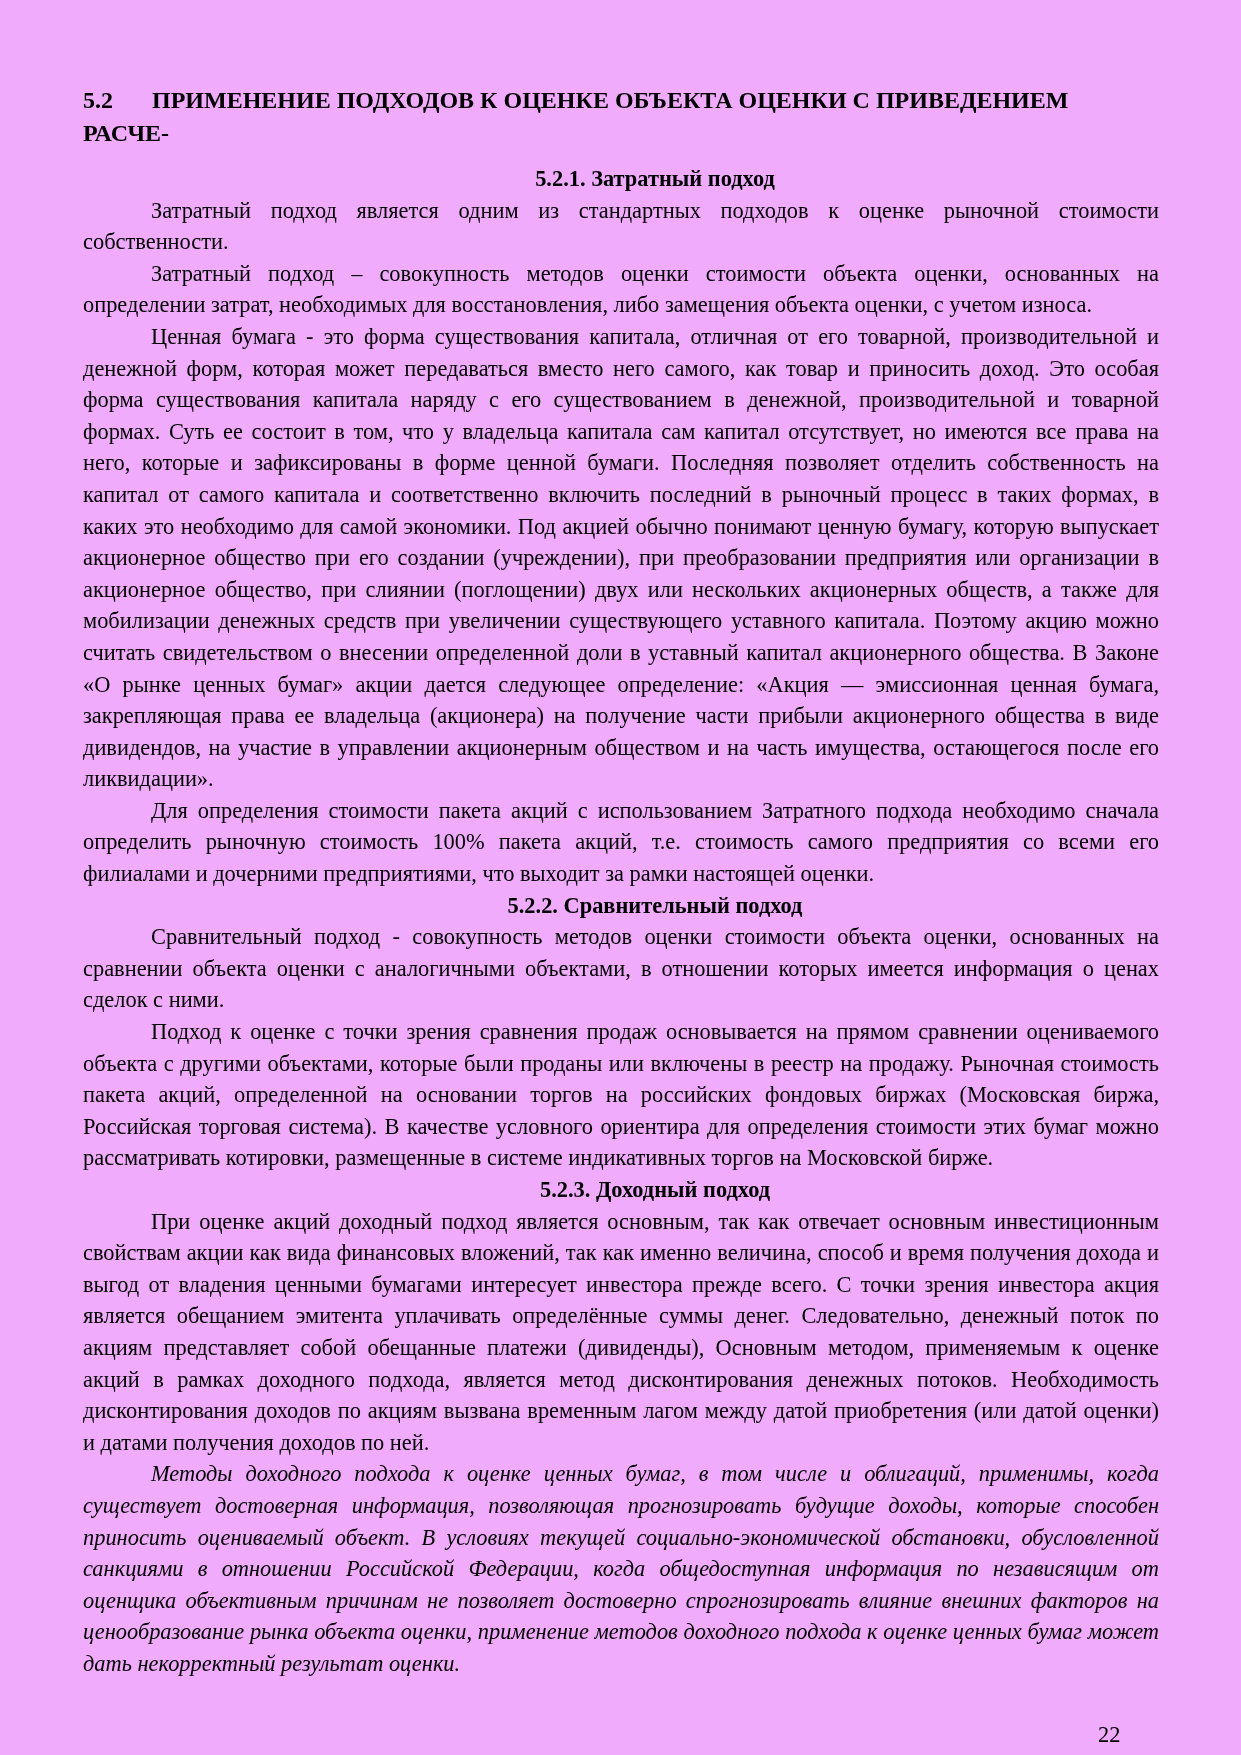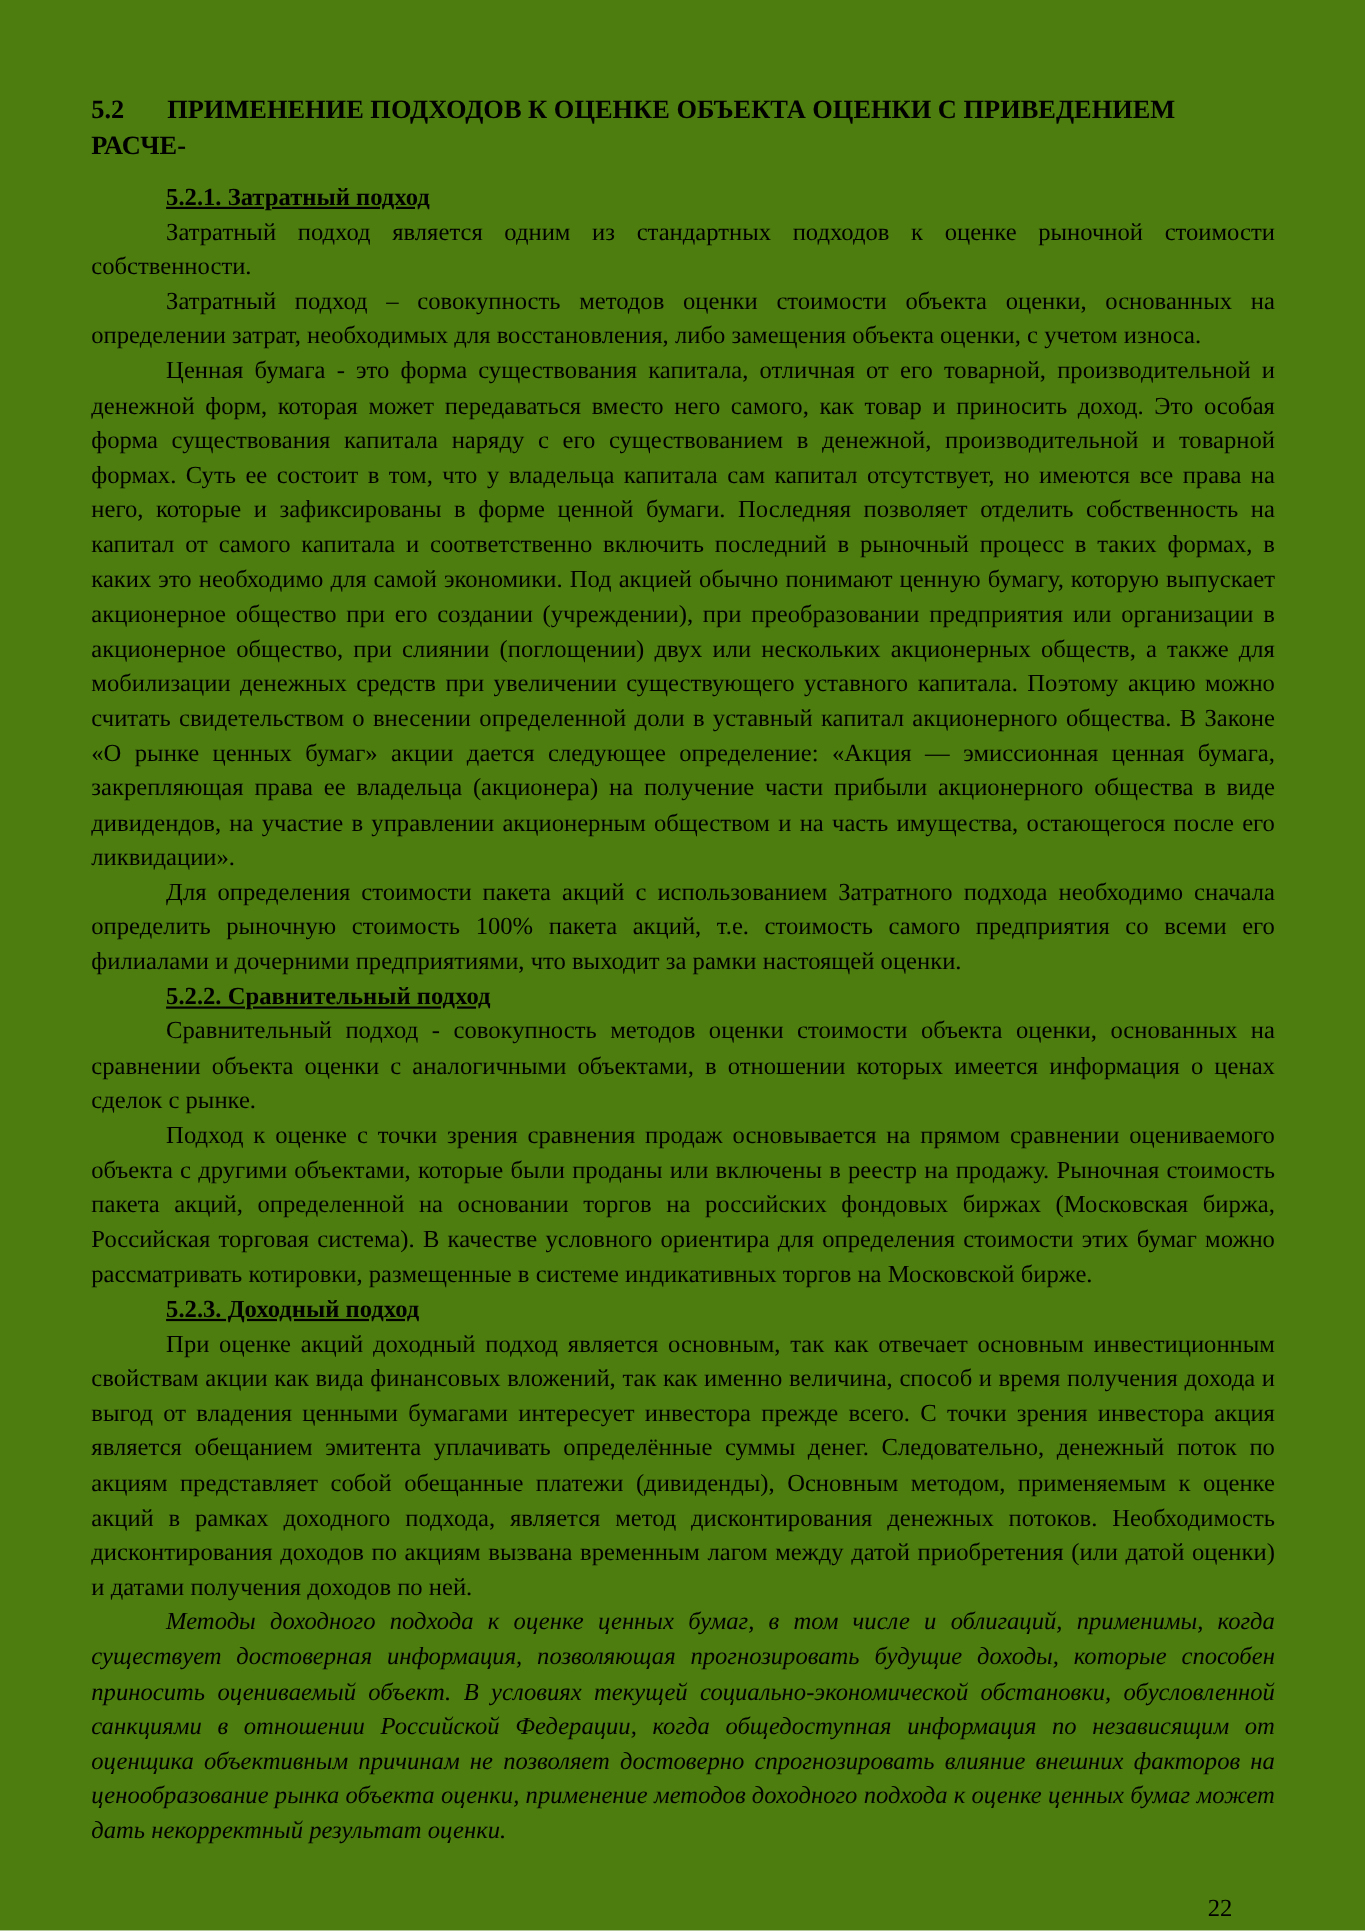--- a/index.html
+++ b/index.html
@@ -4,21 +4,21 @@
 <style>
   html, body {
     margin: 0;
     padding: 0;
     background: #ffffff;
   }
   .page {
     position: relative;
     width: 1241px;
     height: 1755px;
-    background: #4d7c0f;
+    background: #f0abfc;
     font-family: "Liberation Serif", serif;
     color: #000000;
     overflow: hidden;
   }
   .content-area {
     position: absolute;
     left: 83px;
     top: 84px;
     width: 1076px;
   }
@@ -38,22 +38,21 @@
     line-height: 31.6px;
     text-align: justify;
   }
   .doc-body p {
     margin: 0;
     padding: 0;
     text-indent: 68px;
   }
   .doc-body p.heading {
     font-weight: bold;
-    text-decoration: underline;
-    text-align: left;
+    text-align: center;
   }
   .doc-body p.italic {
     font-style: italic;
   }
   .page-number {
     position: absolute;
     left: 1098px;
     top: 1719px;
     font-size: 22.4px;
     line-height: 31.6px;
@@ -67,21 +66,21 @@
     <div class="doc-title">
       <div><span class="title-num">5.2</span><span>ПРИМЕНЕНИЕ ПОДХОДОВ К ОЦЕНКЕ ОБЪЕКТА ОЦЕНКИ С ПРИВЕДЕНИЕМ РАСЧЕ-</span></div>
     </div>
     <div class="doc-body">
         <p class="heading">5.2.1. Затратный подход</p>
         <p class="normal">Затратный подход является одним из стандартных подходов к оценке рыночной стоимости собственности.</p>
         <p class="normal">Затратный подход – совокупность методов оценки стоимости объекта оценки, основанных на определении затрат, необходимых для восстановления, либо замещения объекта оценки, с учетом износа.</p>
         <p class="normal">Ценная бумага - это форма существования капитала, отличная от его товарной, производительной и денежной форм, которая может передаваться вместо него самого, как товар и приносить доход. Это особая форма существования капитала наряду с его существованием в денежной, производительной и товарной формах. Суть ее состоит в том, что у владельца капитала сам капитал отсутствует, но имеются все права на него, которые и зафиксированы в форме ценной бумаги. Последняя позволяет отделить собственность на капитал от самого капитала и соответственно включить последний в рыночный процесс в таких формах, в каких это необходимо для самой экономики. Под акцией обычно понимают ценную бумагу, которую выпускает акционерное общество при его создании (учреждении), при преобразовании предприятия или организации в акционерное общество, при слиянии (поглощении) двух или нескольких акционерных обществ, а также для мобилизации денежных средств при увеличении существующего уставного капитала. Поэтому акцию можно считать свидетельством о внесении определенной доли в уставный капитал акционерного общества. В Законе «О рынке ценных бумаг» акции дается следующее определение: «Акция — эмиссионная ценная бумага, закрепляющая права ее владельца (акционера) на получение части прибыли акционерного общества в виде дивидендов, на участие в управлении акционерным обществом и на часть имущества, остающегося после его ликвидации».</p>
         <p class="normal">Для определения стоимости пакета акций с использованием Затратного подхода необходимо сначала определить рыночную стоимость 100% пакета акций, т.е. стоимость самого предприятия со всеми его филиалами и дочерними предприятиями, что выходит за рамки настоящей оценки.</p>
         <p class="heading">5.2.2. Сравнительный подход</p>
-        <p class="normal">Сравнительный подход - совокупность методов оценки стоимости объекта оценки, основанных на сравнении объекта оценки с аналогичными объектами, в отношении которых имеется информация о ценах сделок с рынке.</p>
+        <p class="normal">Сравнительный подход - совокупность методов оценки стоимости объекта оценки, основанных на сравнении объекта оценки с аналогичными объектами, в отношении которых имеется информация о ценах сделок с ними.</p>
         <p class="normal">Подход к оценке с точки зрения сравнения продаж основывается на прямом сравнении оцениваемого объекта с другими объектами, которые были проданы или включены в реестр на продажу. Рыночная стоимость пакета акций, определенной на основании торгов на российских фондовых биржах (Московская биржа, Российская торговая система). В качестве условного ориентира для определения стоимости этих бумаг можно рассматривать котировки, размещенные в системе индикативных торгов на Московской бирже.</p>
         <p class="heading">5.2.3. Доходный подход</p>
         <p class="normal">При оценке акций доходный подход является основным, так как отвечает основным инвестиционным свойствам акции как вида финансовых вложений, так как именно величина, способ и время получения дохода и выгод от владения ценными бумагами интересует инвестора прежде всего. С точки зрения инвестора акция является обещанием эмитента уплачивать определённые суммы денег. Следовательно, денежный поток по акциям представляет собой обещанные платежи (дивиденды), Основным методом, применяемым к оценке акций в рамках доходного подхода, является метод дисконтирования денежных потоков. Необходимость дисконтирования доходов по акциям вызвана временным лагом между датой приобретения (или датой оценки) и датами получения доходов по ней.</p>
         <p class="italic">Методы доходного подхода к оценке ценных бумаг, в том числе и облигаций, применимы, когда существует достоверная информация, позволяющая прогнозировать будущие доходы, которые способен приносить оцениваемый объект. В условиях текущей социально-экономической обстановки, обусловленной санкциями в отношении Российской Федерации, когда общедоступная информация по независящим от оценщика объективным причинам не позволяет достоверно спрогнозировать влияние внешних факторов на ценообразование рынка объекта оценки, применение методов доходного подхода к оценке ценных бумаг может дать некорректный результат оценки.</p>
       </div>
   </div>
   <div class="page-number">22</div>
 </div>
 
 </body></html>

